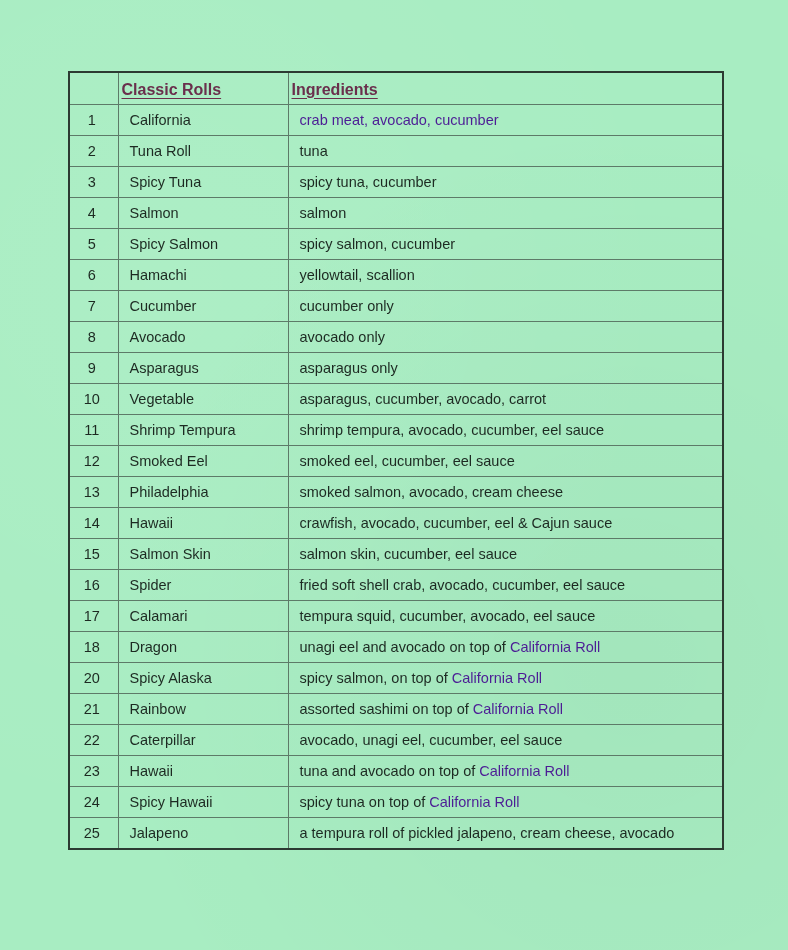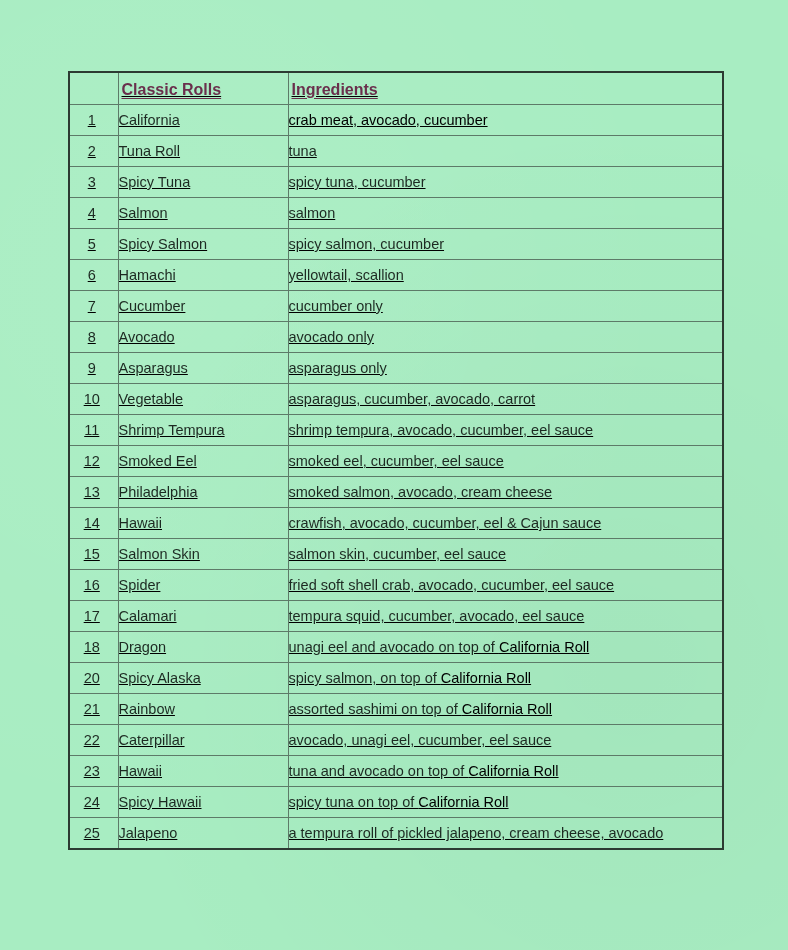--- a/index.html
+++ b/index.html
@@ -23,21 +23,20 @@
         #a8edc2;
     }
     .menu-table {
       position: absolute;
       left: 68px;
       top: 71px;
       width: 656px;
       border-collapse: collapse;
       border: 2px solid #2c3a32;
       table-layout: fixed;
-      text-decoration: underline;
     }
     .menu-table col.c-num { width: 49px; }
     .menu-table col.c-name { width: 170px; }
     .menu-table col.c-ing { width: auto; }
     .menu-table th,
     .menu-table td {
       border: 1px solid #5d7a68;
       padding: 0 0 0 3px;
       height: 30px;
       font-size: 14.5px;
@@ -56,24 +55,24 @@
       text-underline-offset: 3px;
       padding-top: 2px;
     }
     .menu-table td.num {
       text-align: center;
       padding-left: 0;
       padding-right: 4px;
     }
     .menu-table td.name,
     .menu-table td.ing {
-      padding-left: 0;
+      padding-left: 11px;
     }
     .teal {
-      color: #000000;
+      color: #4c1d95;
     }
   </style>
 </head>
 <body>
 
 <div class="page-bg"></div>
 
 <table class="menu-table">
   <colgroup>
     <col class="c-num">

